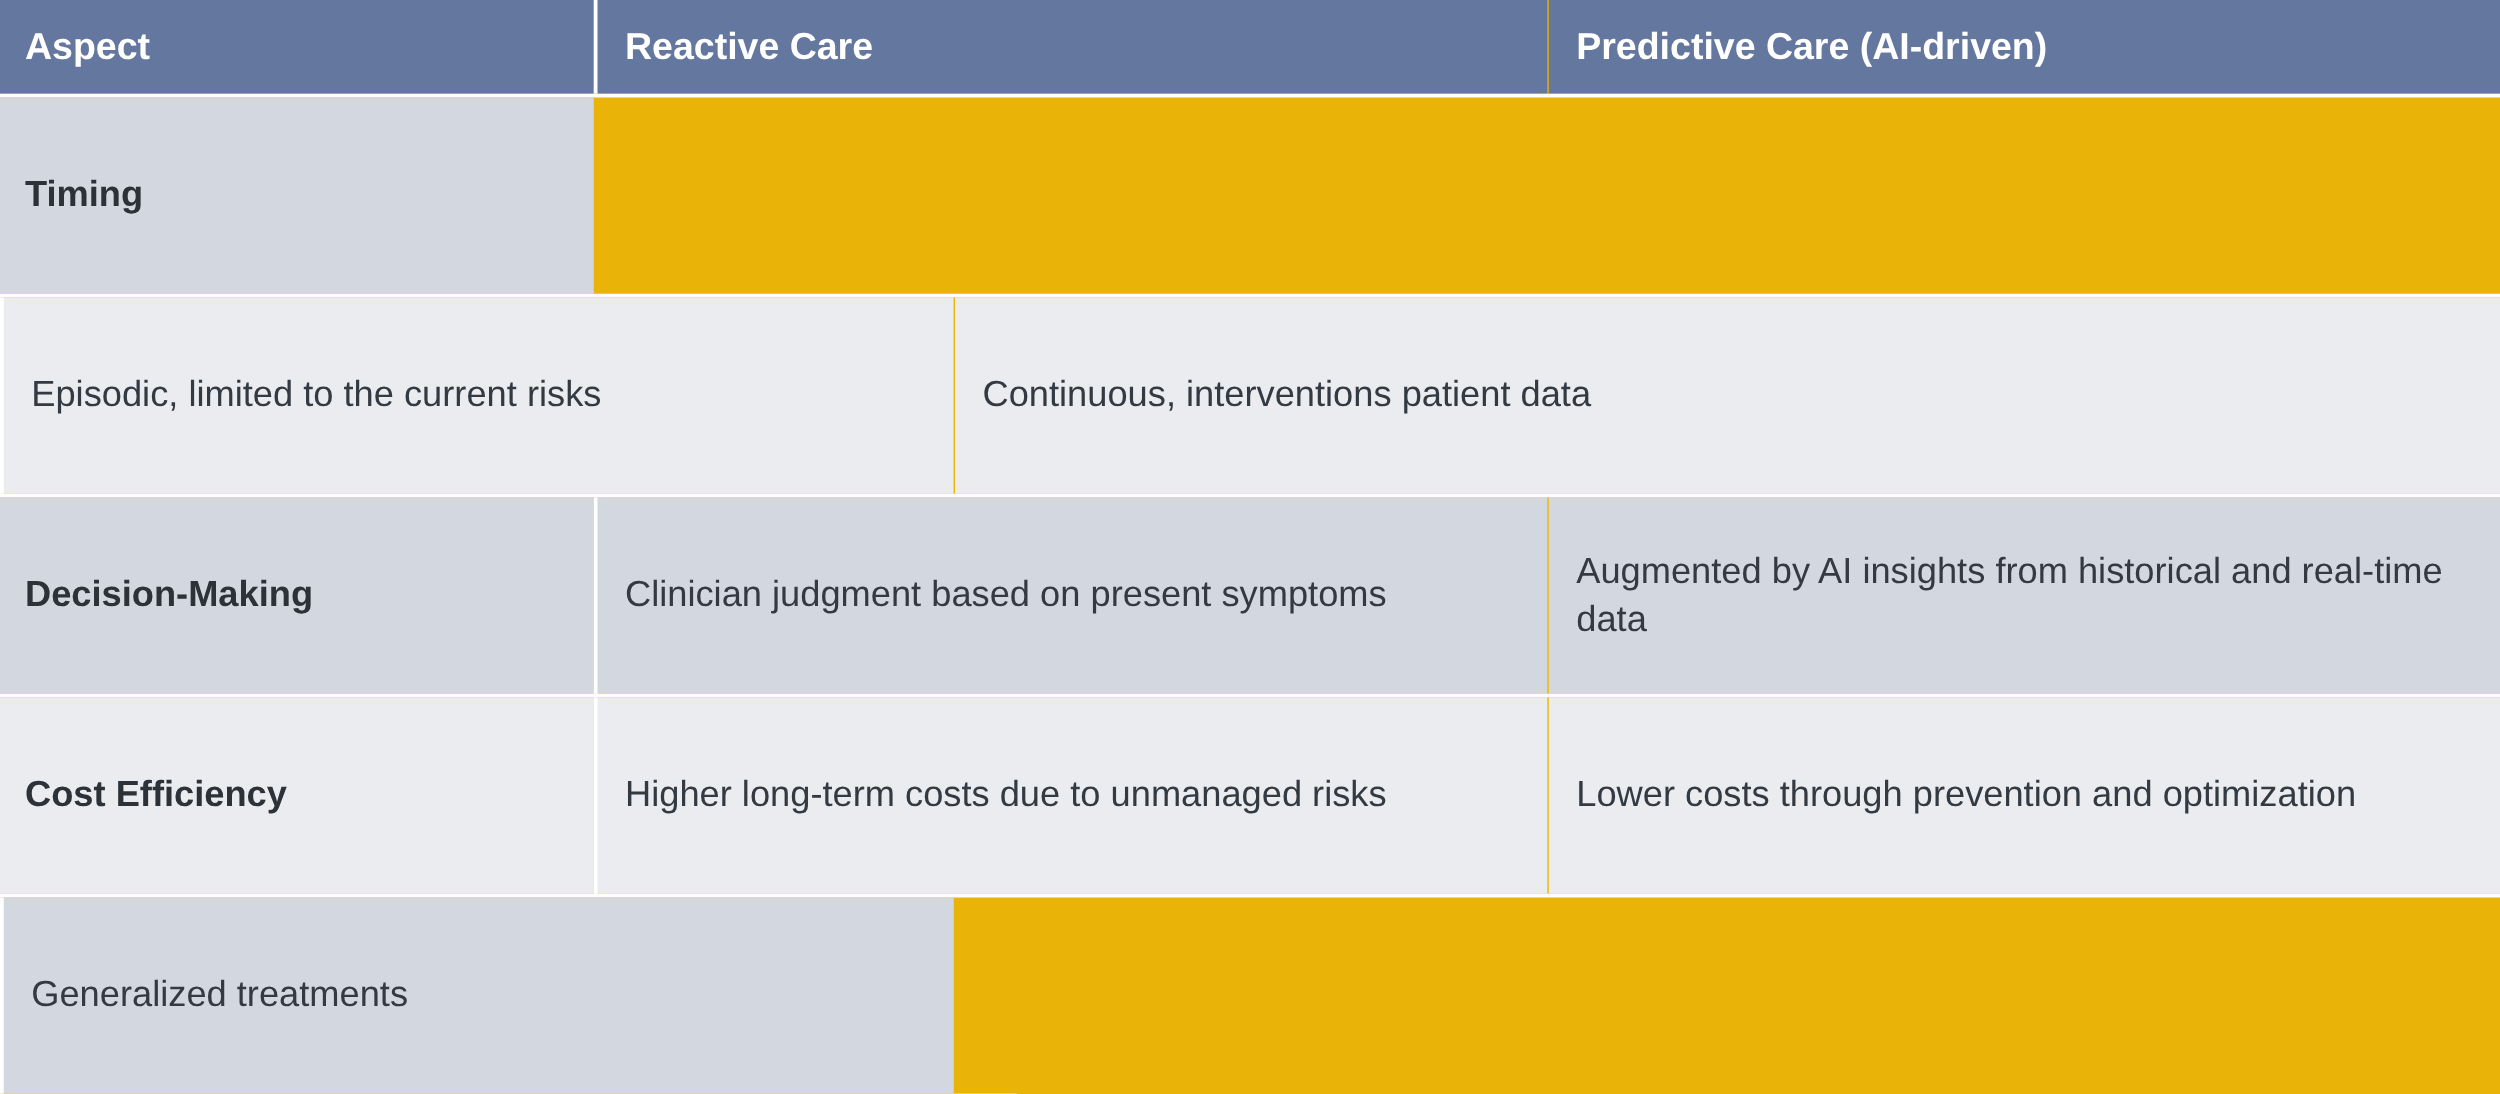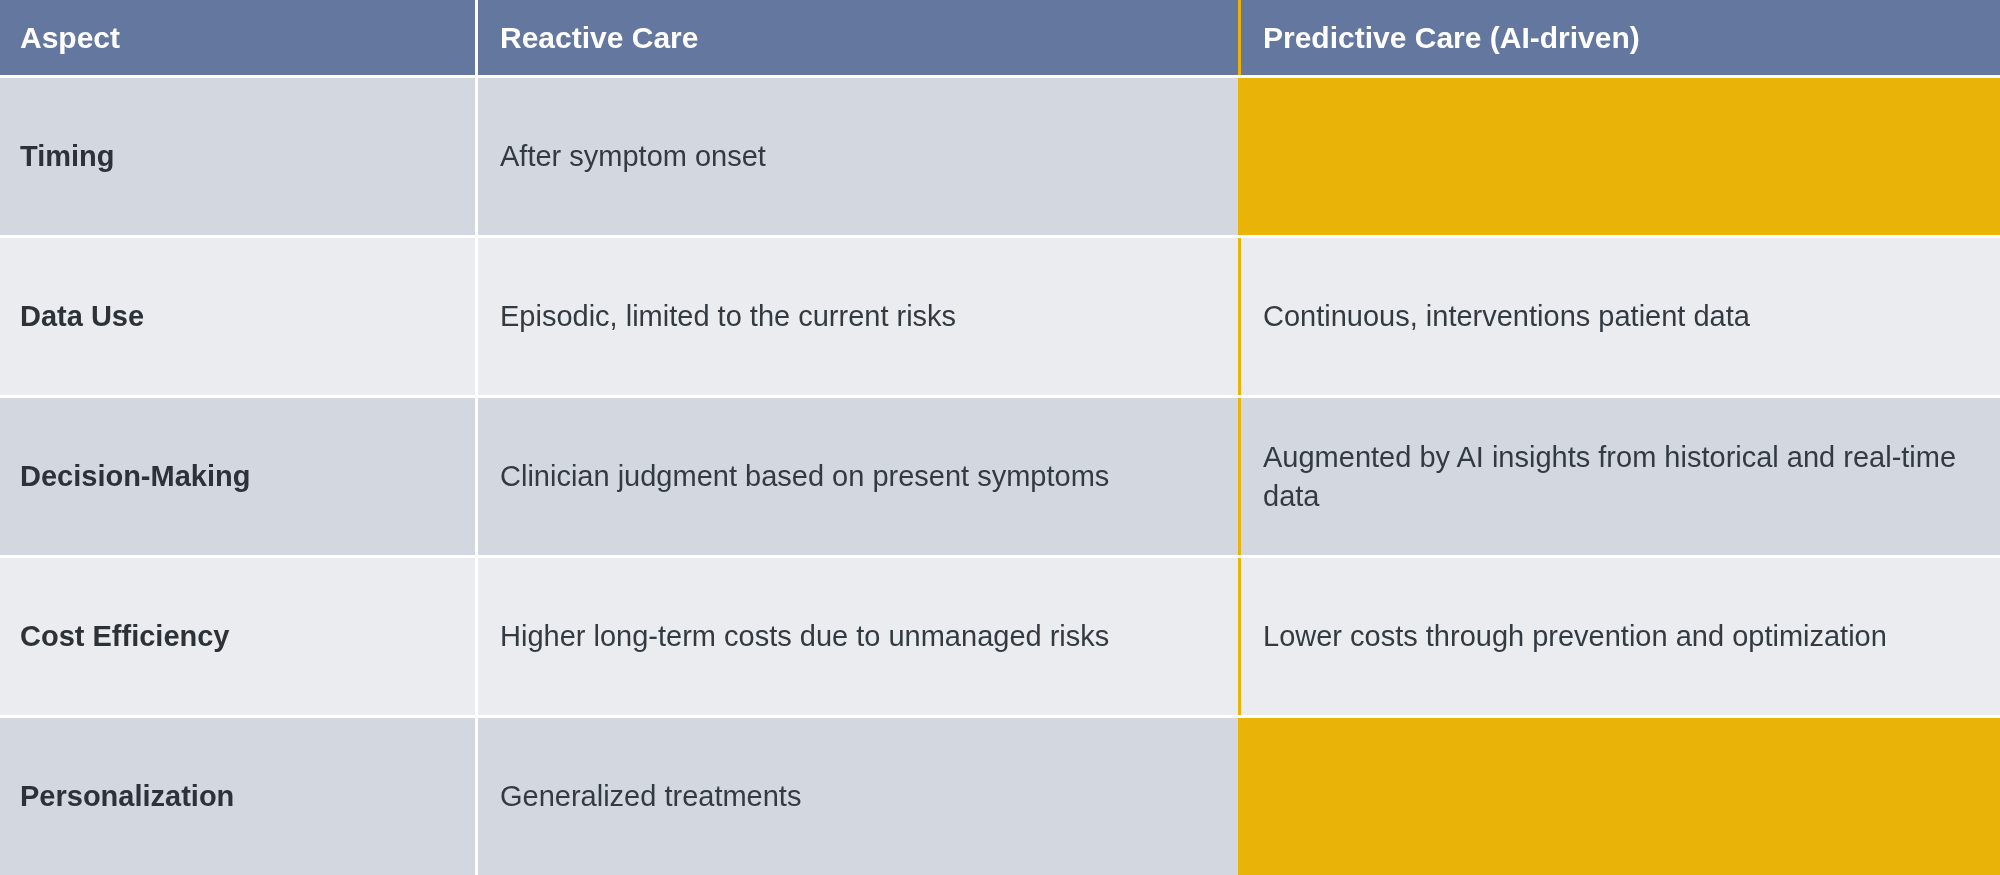--- a/index.html
+++ b/index.html
@@ -66,21 +66,21 @@
     padding-right: 4px;
   }
   .col-2 {
     flex: 1 1 auto;
     padding-left: 22px;
     padding-right: 20px;
   }
   
   .col-0 { margin-right: 0px; }
   .col-1 { border-left: 3px solid #ffffff; }
-  .col-2 { border-left: 3px solid #eab308; }
+  .col-2 { border-left: 1px solid #eab308; }
   .data-row { border-top: 3px solid #ffffff; }
 
   .aspect-label {
     font-weight: bold;
     font-size: 29px;
     color: #2C3238;
   }
   .cell-text {
     display: block;
   }
@@ -99,29 +99,23 @@
     </div>
     <div class="cell col-2">
       <span>Predictive Care (AI-driven)</span>
     </div>
   </div>
 
   <div class="row data-row row-shade-a">
     <div class="cell col-0">
       <span class="aspect-label">Timing</span>
     </div>
-    <div class="cell col-1">
-      <span class="cell-text">After symptom onset</span>
-    </div>
   </div>
 
   <div class="row data-row row-shade-b">
-    <div class="cell col-0">
-      <span class="aspect-label">Data Use</span>
-    </div>
     <div class="cell col-1">
       <span class="cell-text">Episodic, limited to the current risks</span>
     </div>
     <div class="cell col-2">
       <span class="cell-text">Continuous, interventions patient data</span>
     </div>
   </div>
 
   <div class="row data-row row-shade-a">
     <div class="cell col-0">
@@ -141,21 +135,18 @@
     </div>
     <div class="cell col-1">
       <span class="cell-text">Higher long-term costs due to unmanaged risks</span>
     </div>
     <div class="cell col-2">
       <span class="cell-text">Lower costs through prevention and optimization</span>
     </div>
   </div>
 
   <div class="row data-row row-shade-a">
-    <div class="cell col-0">
-      <span class="aspect-label">Personalization</span>
-    </div>
     <div class="cell col-1">
       <span class="cell-text">Generalized treatments</span>
     </div>
   </div>
 
 </div>
 
 </body></html>

